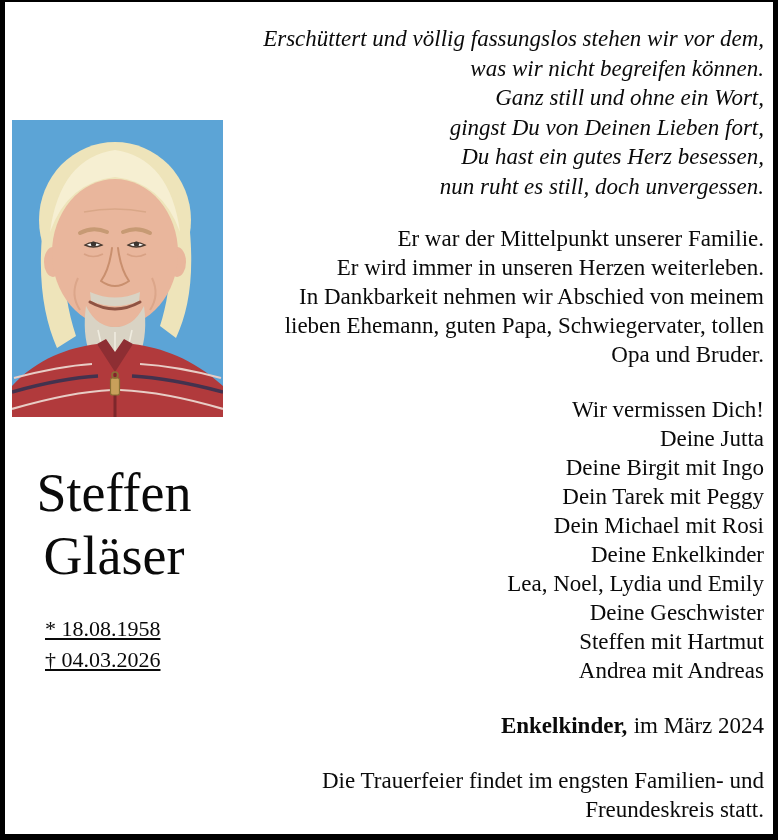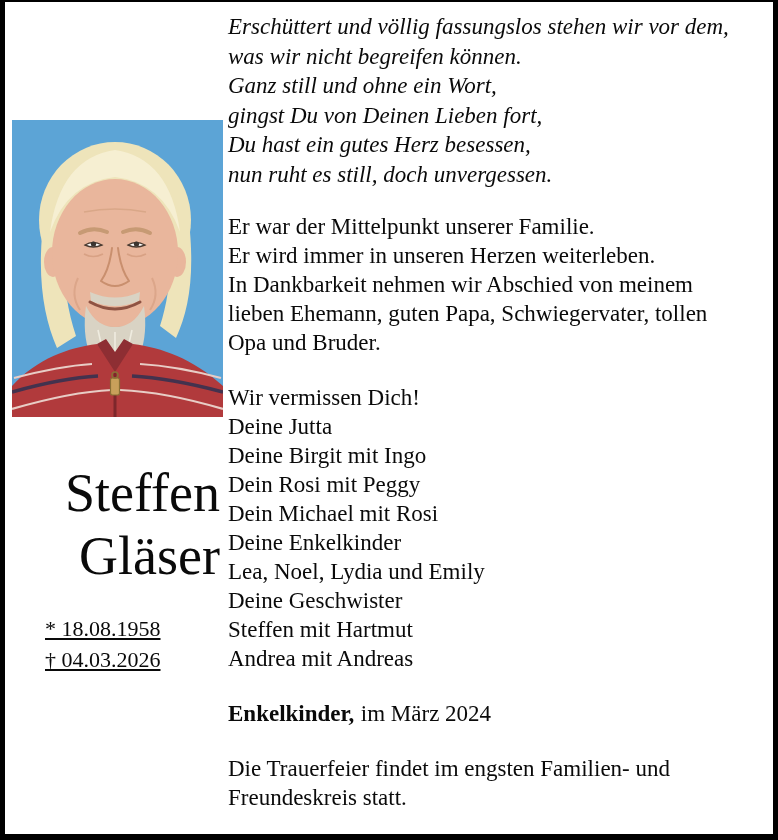--- a/index.html
+++ b/index.html
@@ -27,21 +27,21 @@
     width: 211px;
     height: 297px;
   }
   .photo svg { display: block; width: 100%; height: 100%; }
 
   .name-block {
     position: absolute;
     left: 3px;
     top: 460px;
     width: 212px;
-    text-align: right;
+    text-align: center;
     font-size: 54px;
     line-height: 63px;
     white-space: nowrap;
   }
   .dates-block {
     position: absolute;
     left: 40px;
     top: 612px;
     font-size: 22px;
     line-height: 30.5px;
@@ -50,21 +50,21 @@
   }
 
   .right-col {
     position: absolute;
     left: 223px;
     top: 10px;
     width: 548px;
     font-size: 23px;
     line-height: 29px;
   }
-  .right-col p { margin: 0; padding: 0; }
+  .right-col p { margin: 12px; padding: 0; text-align: right; }
   .poem {
     font-style: italic;
     line-height: 29.5px;
   }
   .tribute { margin-top: 23px !important; }
   .condolers { margin-top: 26px !important; }
   .bold-line { font-weight: normal; }
   .dateline { margin-top: 26px !important; }
   .dateline .place { font-weight: bold; }
   .dateline .when { margin-left: 0.28em; }
@@ -158,21 +158,21 @@
       <span class="line" style="display:block">Er wird immer in unseren Herzen weiterleben.</span>
       <span class="line" style="display:block">In Dankbarkeit nehmen wir Abschied von meinem</span>
       <span class="line" style="display:block">lieben Ehemann, guten Papa, Schwiegervater, tollen</span>
       <span class="line" style="display:block">Opa und Bruder.</span>
     </p>
 
     <p class="condolers">
       <span class="line" style="display:block">Wir vermissen Dich!</span>
       <span class="line bold-line" style="display:block">Deine Jutta</span>
       <span class="line bold-line" style="display:block">Deine Birgit mit Ingo</span>
-      <span class="line bold-line" style="display:block">Dein Rosi mit Peggy</span>
+      <span class="line bold-line" style="display:block">Dein Tarek mit Peggy</span>
       <span class="line bold-line" style="display:block">Dein Michael mit Rosi</span>
       <span class="line bold-line" style="display:block">Deine Enkelkinder</span>
       <span class="line bold-line" style="display:block">Lea, Noel, Lydia und Emily</span>
       <span class="line bold-line" style="display:block">Deine Geschwister</span>
       <span class="line bold-line" style="display:block">Steffen mit Hartmut</span>
       <span class="line bold-line" style="display:block">Andrea mit Andreas</span>
     </p>
 
     <p class="dateline">
       <span class="place">Enkelkinder,</span><span class="when">im März 2024</span>

